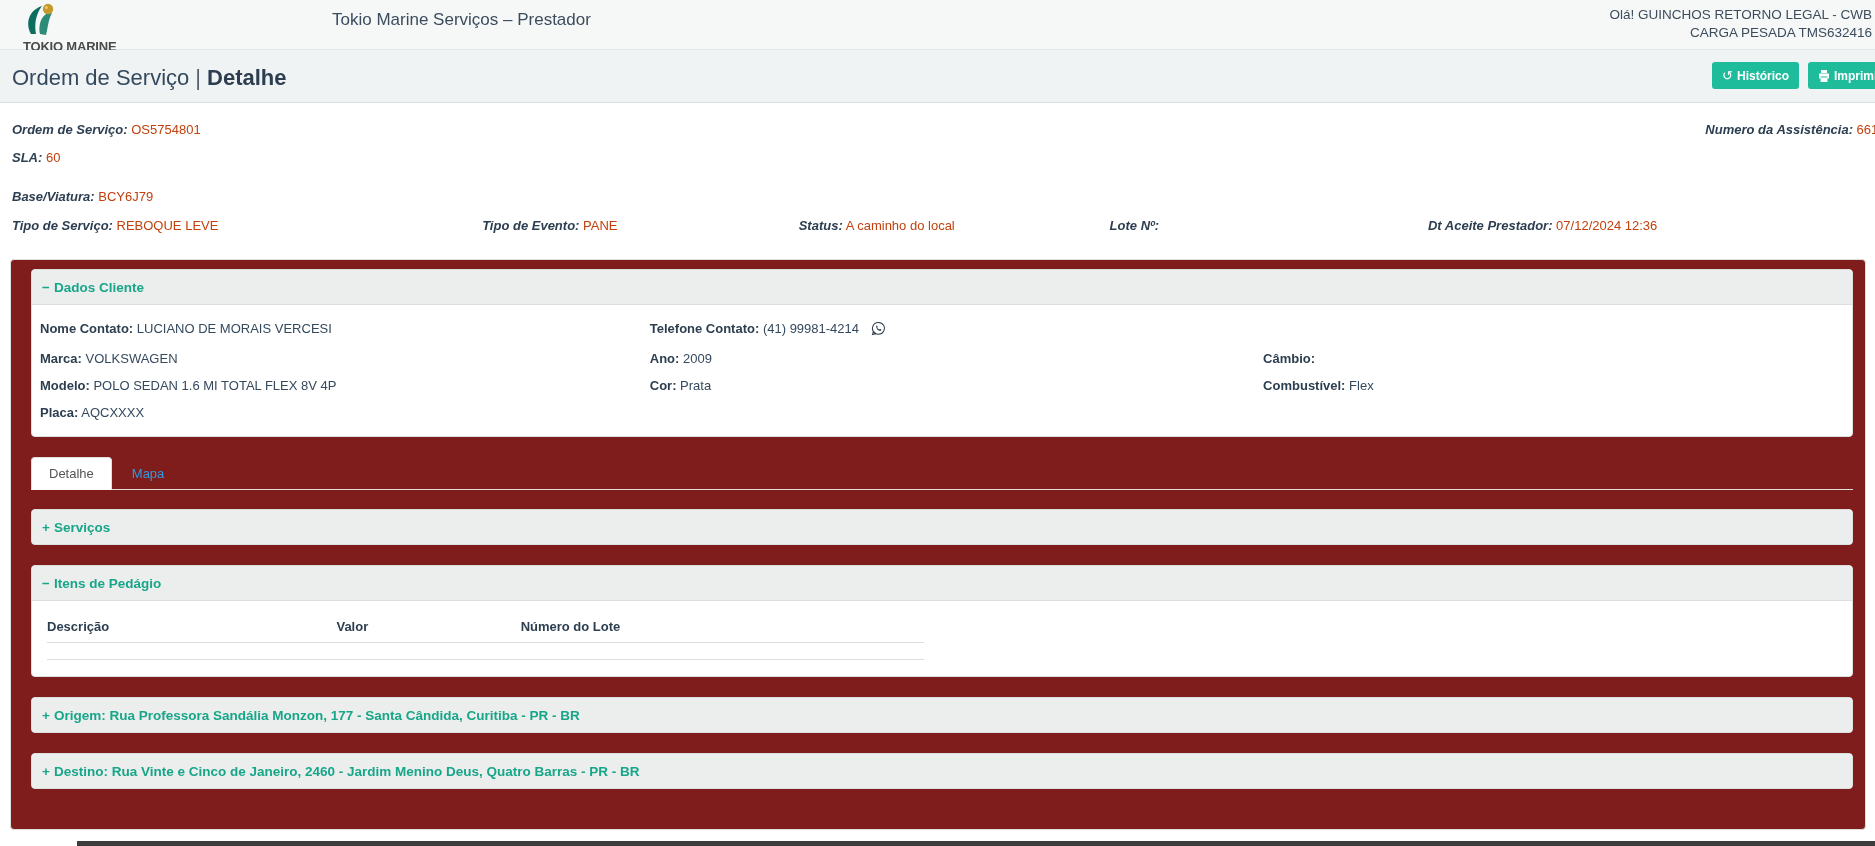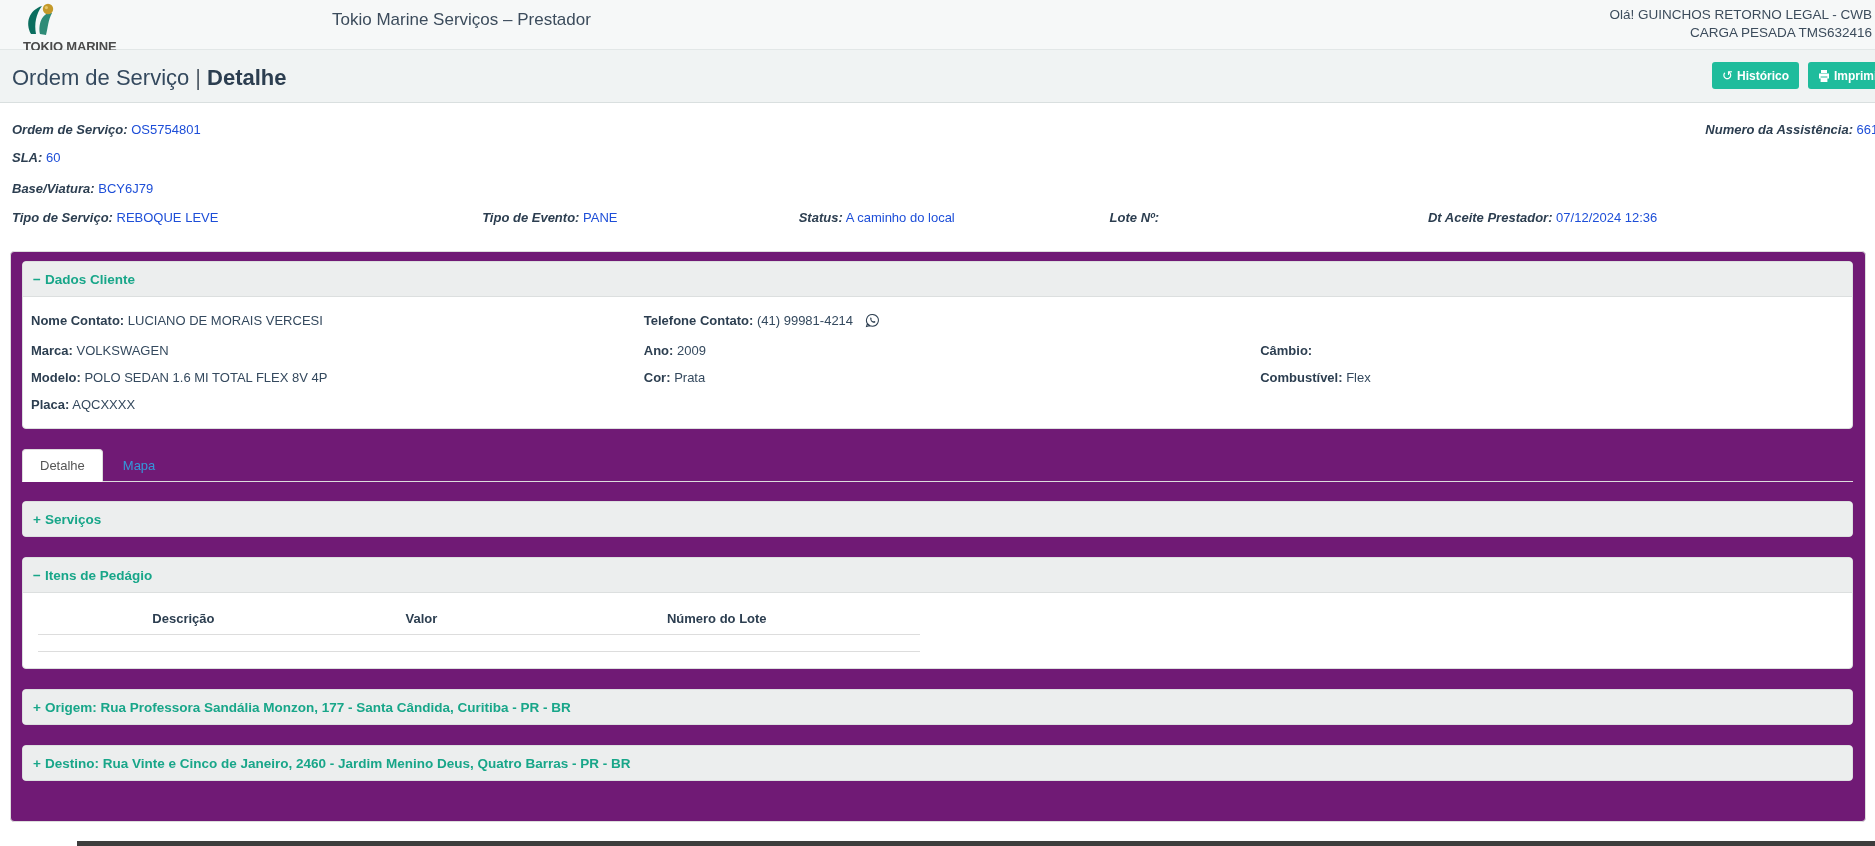--- a/index.html
+++ b/index.html
@@ -27,30 +27,30 @@
   .page-title b { color:#2c3e50; }
   .actions { position:absolute; right:-17px; top:12px; display:flex; gap:9px; }
   .btn { display:flex; align-items:center; gap:4px; background:#1fbc9c; color:#fff;
     border:none; border-radius:3px; font-family:inherit; font-size:12px; font-weight:bold;
     padding:5px 10px; height:27px; cursor:pointer; white-space:nowrap; }
   .btn .ic { font-size:13px; font-weight:normal; line-height:1; display:flex; align-items:center; }
 
   
   .order-info { padding:19px 12px 0 12px; font-size:13px; }
   .order-info .lbl { font-weight:bold; color:#2c3e50;font-style:italic; }
-  .order-info .val { color:#1d4ed8;text-align:center; }
+  .order-info .val { color:#c2410c;text-align:center; }
   .oi-row1 { display:flex; justify-content:space-between; margin-bottom:13px; }
   .oi-right { margin-right:-37px; white-space:nowrap; }
-  .oi-row2 { margin-bottom:16px; }
+  .oi-row2 { margin-bottom:24px; }
   .oi-row3 { margin-bottom:14px; }
   .oi-grid { display:grid; grid-template-columns:25.4% 17.1% 16.8% 17.2% 1fr; }
 
   
-  .card { margin:26px 9px 0 10px; background:#701a75; border:1px solid #ddd; border-radius:4px;
-    padding:9px 12px 20px 11px; min-height:513px; }
+  .card { margin:26px 9px 0 10px; background:#7f1d1d; border:1px solid #ddd; border-radius:4px;
+    padding:9px 12px 20px 20px; min-height:513px; }
 
   .panel { border:1px solid #dcdfdf; border-radius:4px; background:#fff; }
   .panel + .panel, .m-b { margin-bottom:20px; }
   .panel-heading { background:#eceeee; padding:8px 10px; border-radius:3px 3px 0 0; cursor:pointer; }
   .panel.collapsed .panel-heading { border-radius:3px; }
   .panel-title { font-size:13.5px; font-weight:bold; color:#18a689; }
   .panel-title .pm { margin-right:4px; font-weight:bold; }
   .panel-body { border-top:1px solid #dcdfdf; padding:10px 8px; }
 
   .dc-grid { display:grid; grid-template-columns:33.8% 34% 1fr; }
@@ -60,21 +60,21 @@
 
   
   .tabs { display:flex; border-bottom:1px solid #ddd; margin:15px 0 19px 0; }
   .tab { font-size:13px; padding:8px 17px; margin-bottom:-1px; border-radius:4px 4px 0 0; cursor:pointer; }
   .tab.active { background:#fff; color:#555; border:1px solid #ddd; border-bottom-color:#fff; }
   .tab.inactive { color:#3498db; border:1px solid transparent; margin-left:2px; }
 
   
   .pedagio-body { padding:12px 15px 16px 15px; border-top:1px solid #dcdfdf; }
   table.pedagio { width:49%; border-collapse:collapse; font-size:13px; }
-  table.pedagio th { text-align:center; font-weight:bold; color:#2c3e50;
+  table.pedagio th { text-align:left; font-weight:bold; color:#2c3e50;
     padding:6px 0 8px 0; border-bottom:1px solid #ddd; }
   table.pedagio th:nth-child(1){ width:33%; }
   table.pedagio th:nth-child(2){ width:21%; }
   table.pedagio th:nth-child(3){ width:46%; }
   table.pedagio td.empty { height:17px; border-bottom:1px solid #ddd; }
 
   
   .footer-strip { position:absolute; left:77px; right:0; bottom:0; height:5px; background:#3d3d3d; }
 </style>
 </head>

